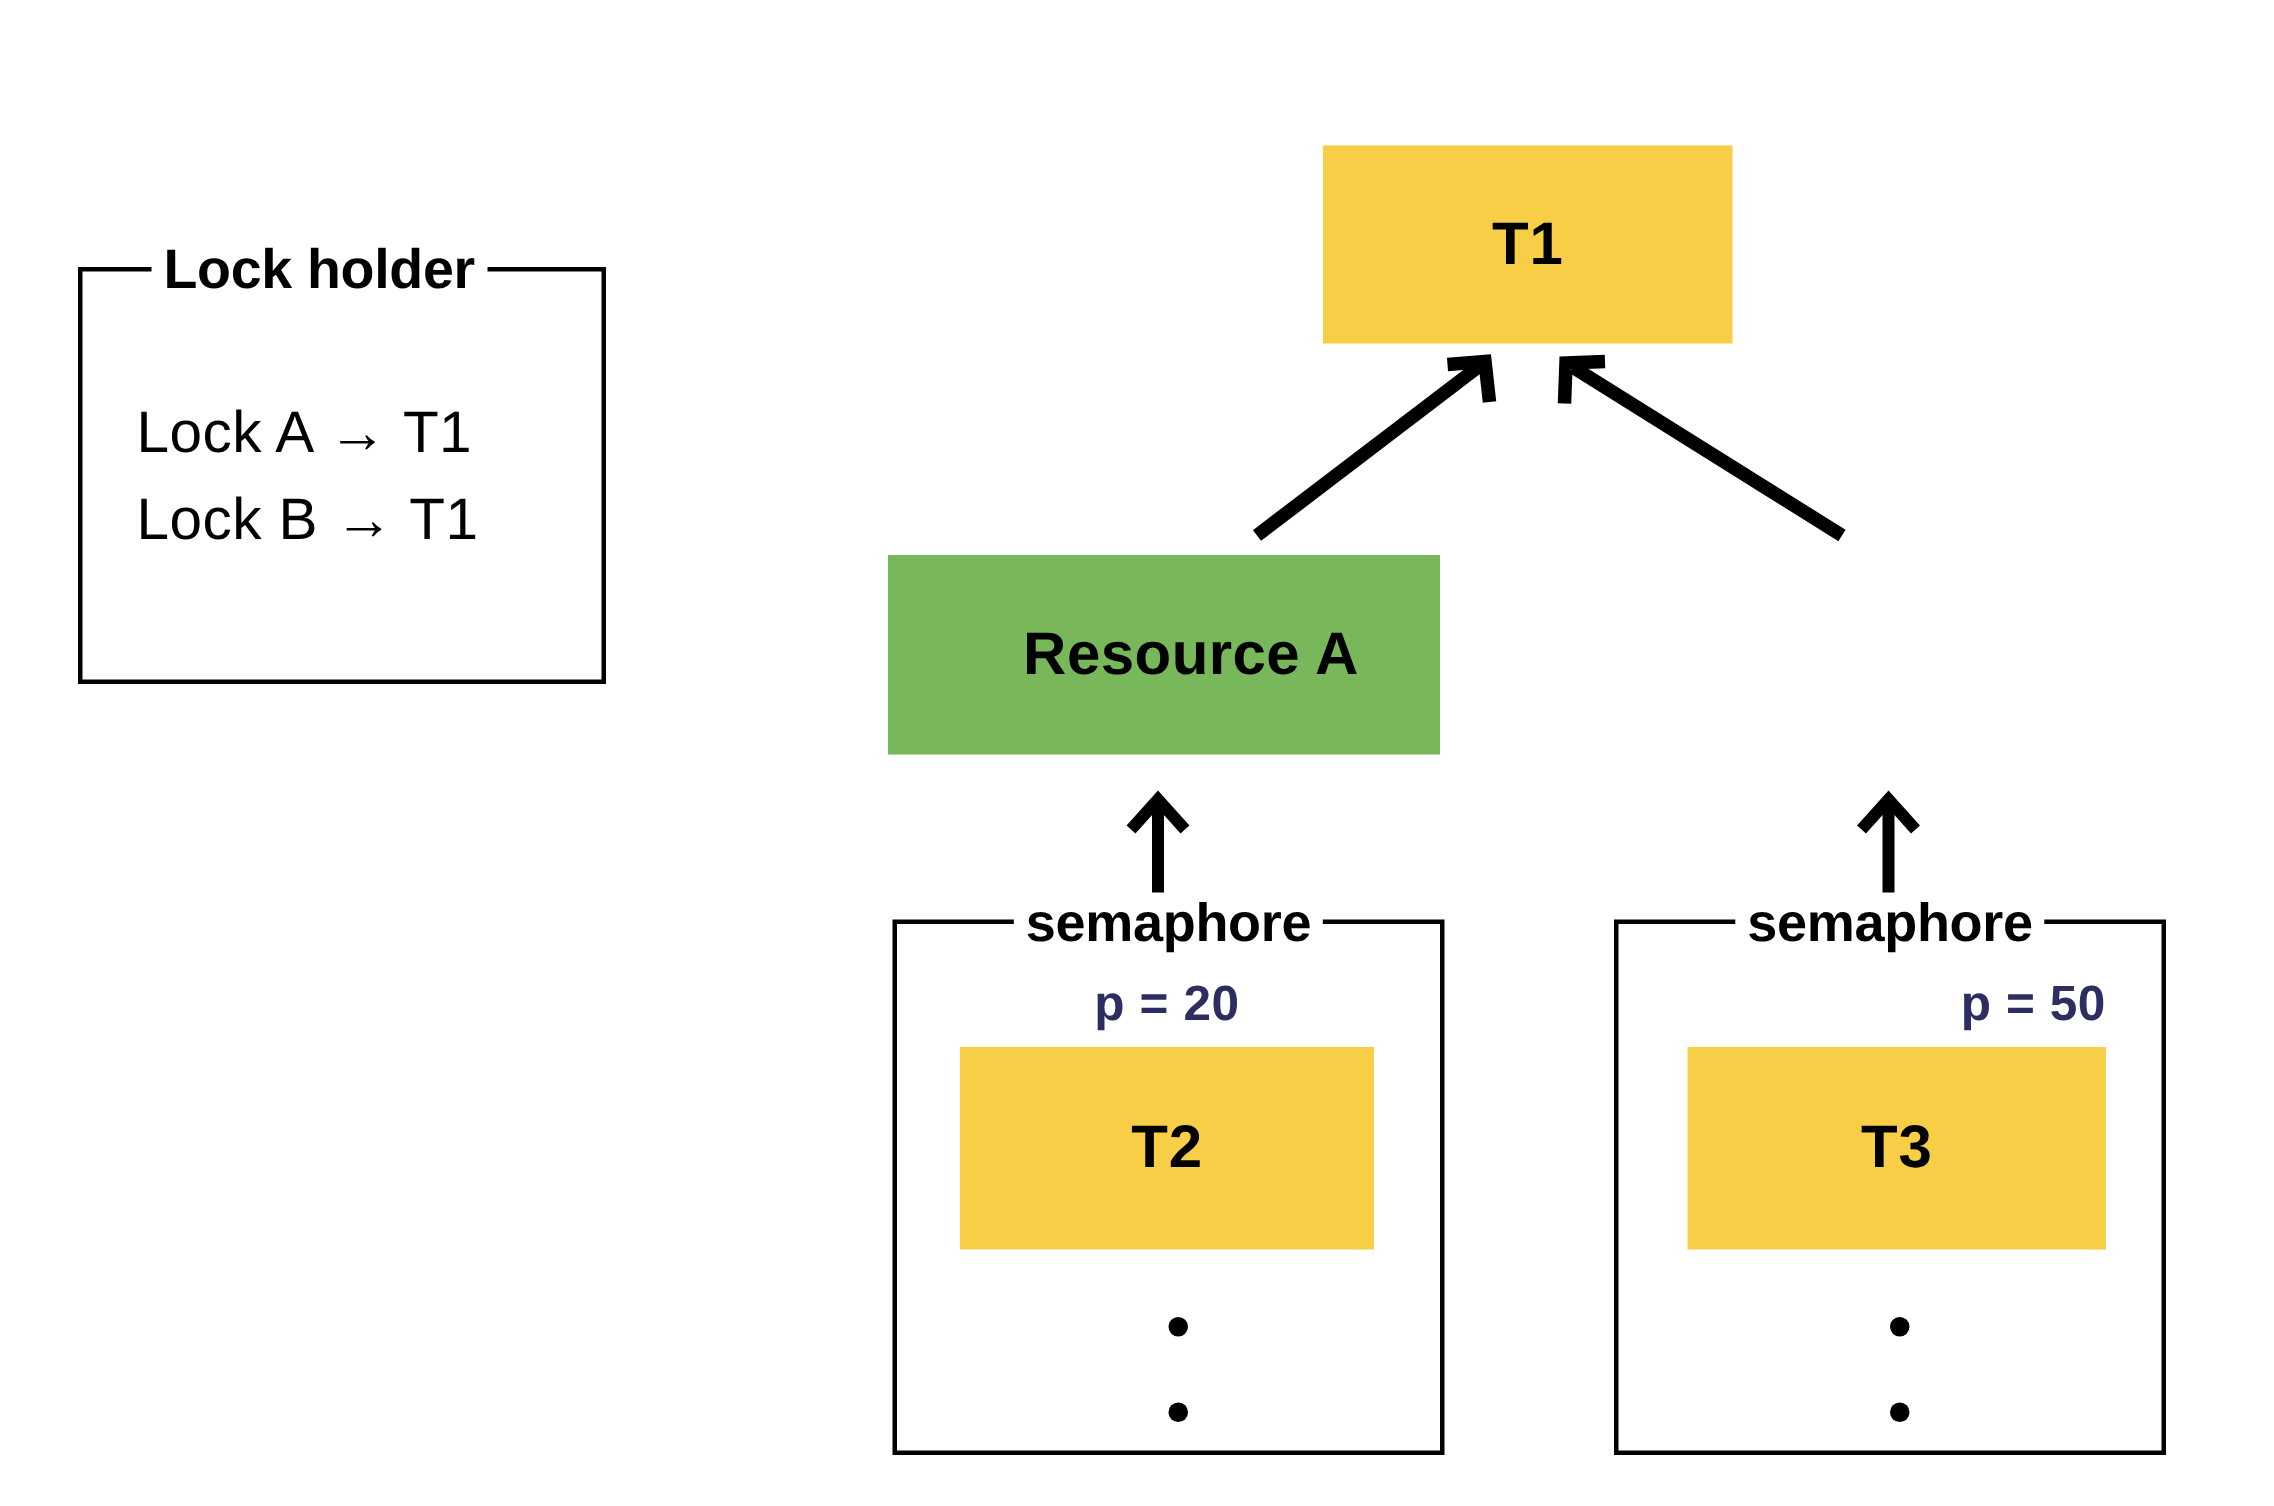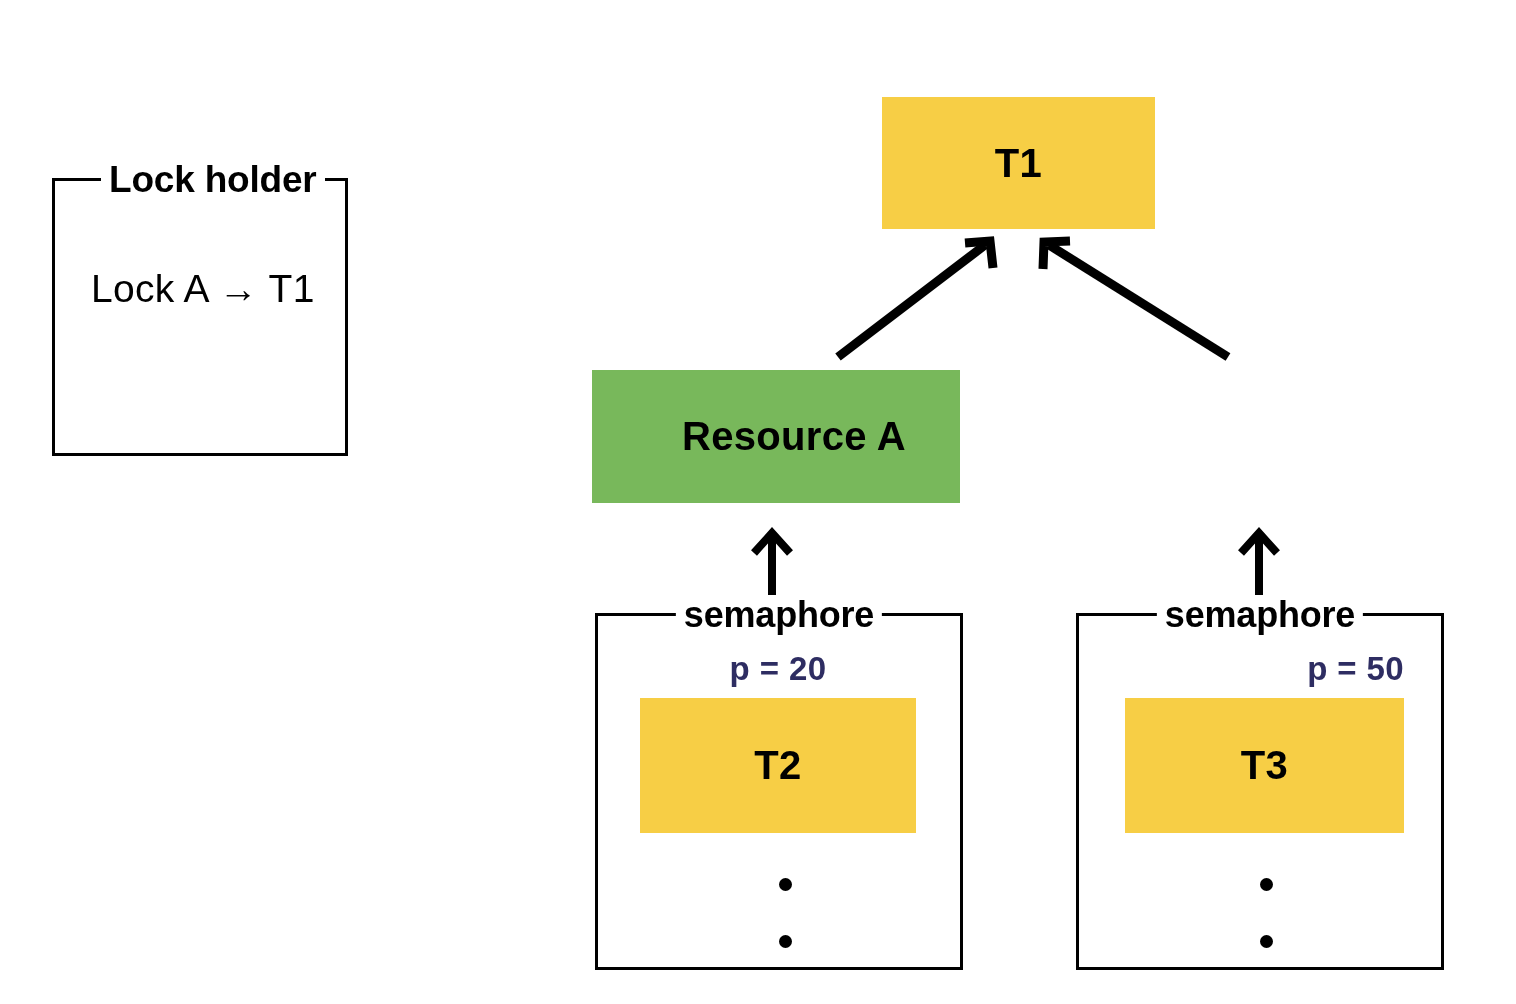--- a/index.html
+++ b/index.html
@@ -42,21 +42,21 @@
   }
   .group-title.left-align {
     left: 46px;
     transform: none;
   }
 
   
   #lock-holder-box {
     left: 52px;
     top: 178px;
-    width: 296px;
+    width: 352px;
     height: 278px;
   }
   #lock-holder-title {
     font-size: 37px;
     letter-spacing: -0.2px;
   }
   .lock-line {
     position: absolute;
     left: 36px;
     font-size: 39px;
@@ -145,20 +145,21 @@
   }
 </style>
 </head>
 <body>
 
 <div id="canvas">
 
   <div class="group-box" id="lock-holder-box">
     <div class="group-title left-align" id="lock-holder-title">Lock holder</div>
     <div class="lock-line" id="lock-line-0">Lock A → T1</div>
+    <div class="lock-line" id="lock-line-1">Lock B → T1</div>
   </div>
 
   <div class="task-box" id="task-t1">
     <span class="task-label">T1</span>
   </div>
 
   <div class="resource-box" id="resource-a">
     <span class="resource-label">Resource A</span>
   </div>
 

